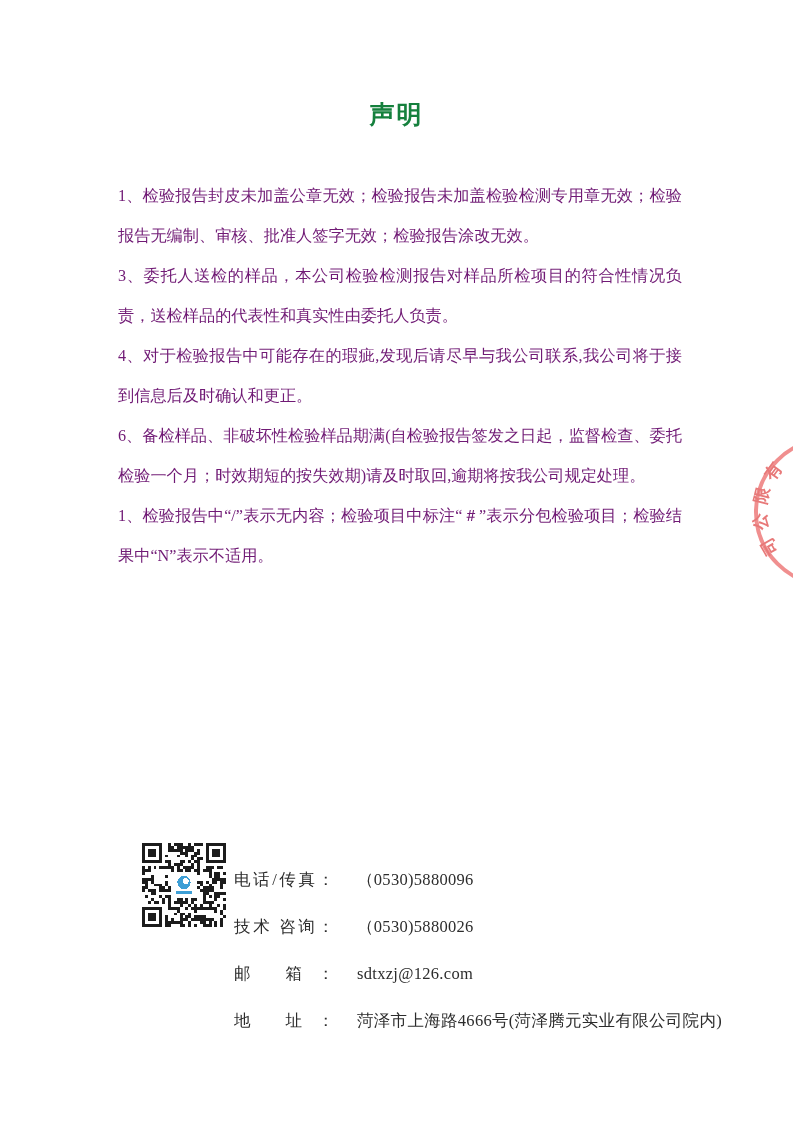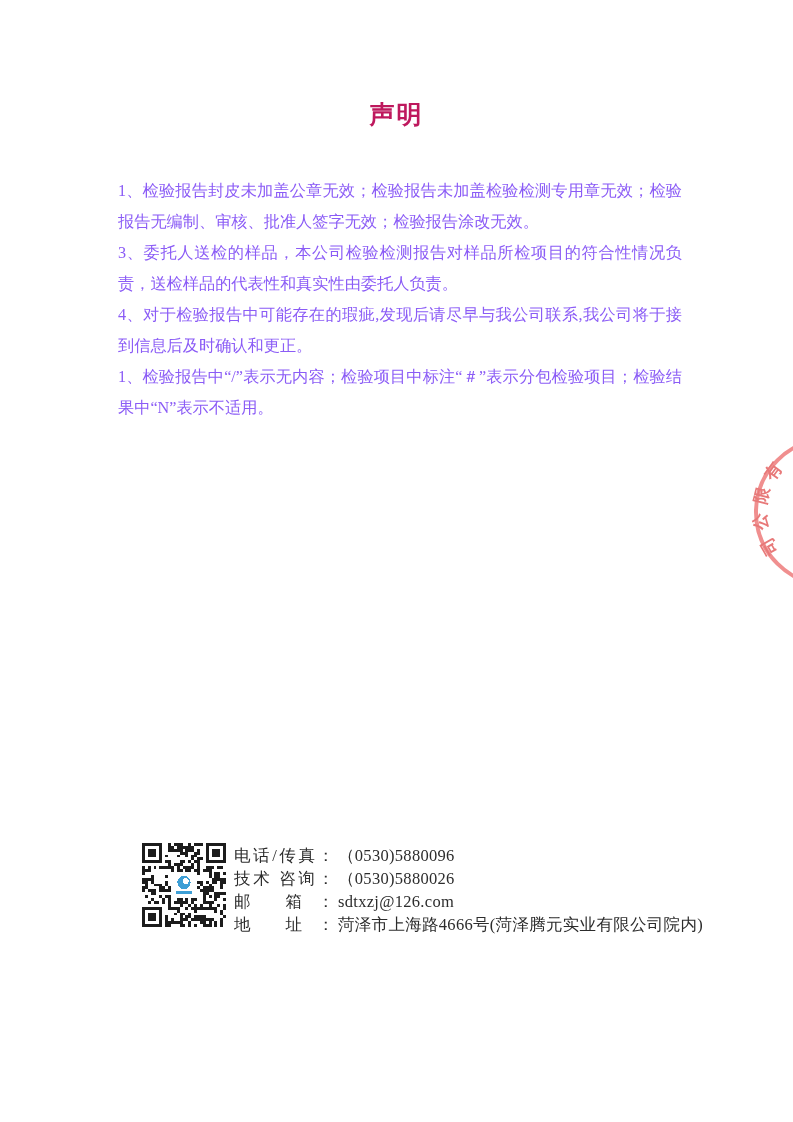--- a/index.html
+++ b/index.html
@@ -12,34 +12,34 @@
     color:#2d2d2d;
   }
   .title{
     position:absolute;
     top:98px;left:0;right:0;
     margin:0;
     text-align:center;
     font-size:25px;
     font-weight:bold;
     letter-spacing:2px;
-    color:#be185d;
+    color:#15803d;
   }
   .body-block{
     position:absolute;
     left:118px;top:176px;
     width:564px;
   }
   .stmt{
     margin:0;
     font-size:16.2px;
-    line-height:31px;
+    line-height:40px;
     text-align:justify;
     text-justify:inter-ideograph;
-    color:#8b5cf6;
+    color:#701a75;
     word-break:break-all;
   }
   .contact-block{
     position:absolute;
     left:142px;top:843px;
     display:flex;
     align-items:flex-start;
   }
   .qr{
     width:84px;height:84px;
@@ -54,23 +54,24 @@
     font-size:16.5px;
     line-height:23px;
     white-space:nowrap;
     color:#2c2c2c;
   }
   .contact-label{
     display:inline-block;
     width:100px;
     text-align:justify;
     text-align-last:justify;
+    margin-top:24px;
   }
   .contact-value{
-    margin-left:4px;
+    margin-left:23px;
     letter-spacing:0.3px;
   }
   .seal{
     position:absolute;
     left:754px;top:437px;
     width:142px;height:142px;
     border:4px solid #ef8686;
     border-radius:50%;
     opacity:0.92;
   }
@@ -87,20 +88,21 @@
 <body>
 
 <div class="page">
 
   <h1 class="title">声明</h1>
 
   <div class="body-block">
       <p class="stmt">1、检验报告封皮未加盖公章无效；检验报告未加盖检验检测专用章无效；检验报告无编制、审核、批准人签字无效；检验报告涂改无效。</p>
       <p class="stmt">3、委托人送检的样品，本公司检验检测报告对样品所检项目的符合性情况负责，送检样品的代表性和真实性由委托人负责。</p>
       <p class="stmt">4、对于检验报告中可能存在的瑕疵,发现后请尽早与我公司联系,我公司将于接到信息后及时确认和更正。</p>
+      <p class="stmt">6、备检样品、非破坏性检验样品期满(自检验报告签发之日起，监督检查、委托检验一个月；时效期短的按失效期)请及时取回,逾期将按我公司规定处理。</p>
       <p class="stmt">1、检验报告中“/”表示无内容；检验项目中标注“＃”表示分包检验项目；检验结果中“N”表示不适用。</p>
     </div>
 
   <div class="contact-block">
     <svg class="qr" viewBox="0 0 29 29">
         <rect x="0" y="0" width="29" height="29" fill="#ffffff"></rect>
         <rect x="9" y="0" width="1" height="1" fill="#1c1c1c"></rect>
         <rect x="11" y="0" width="1" height="1" fill="#1c1c1c"></rect>
         <rect x="12" y="0" width="1" height="1" fill="#1c1c1c"></rect>
         <rect x="13" y="0" width="1" height="1" fill="#1c1c1c"></rect>

